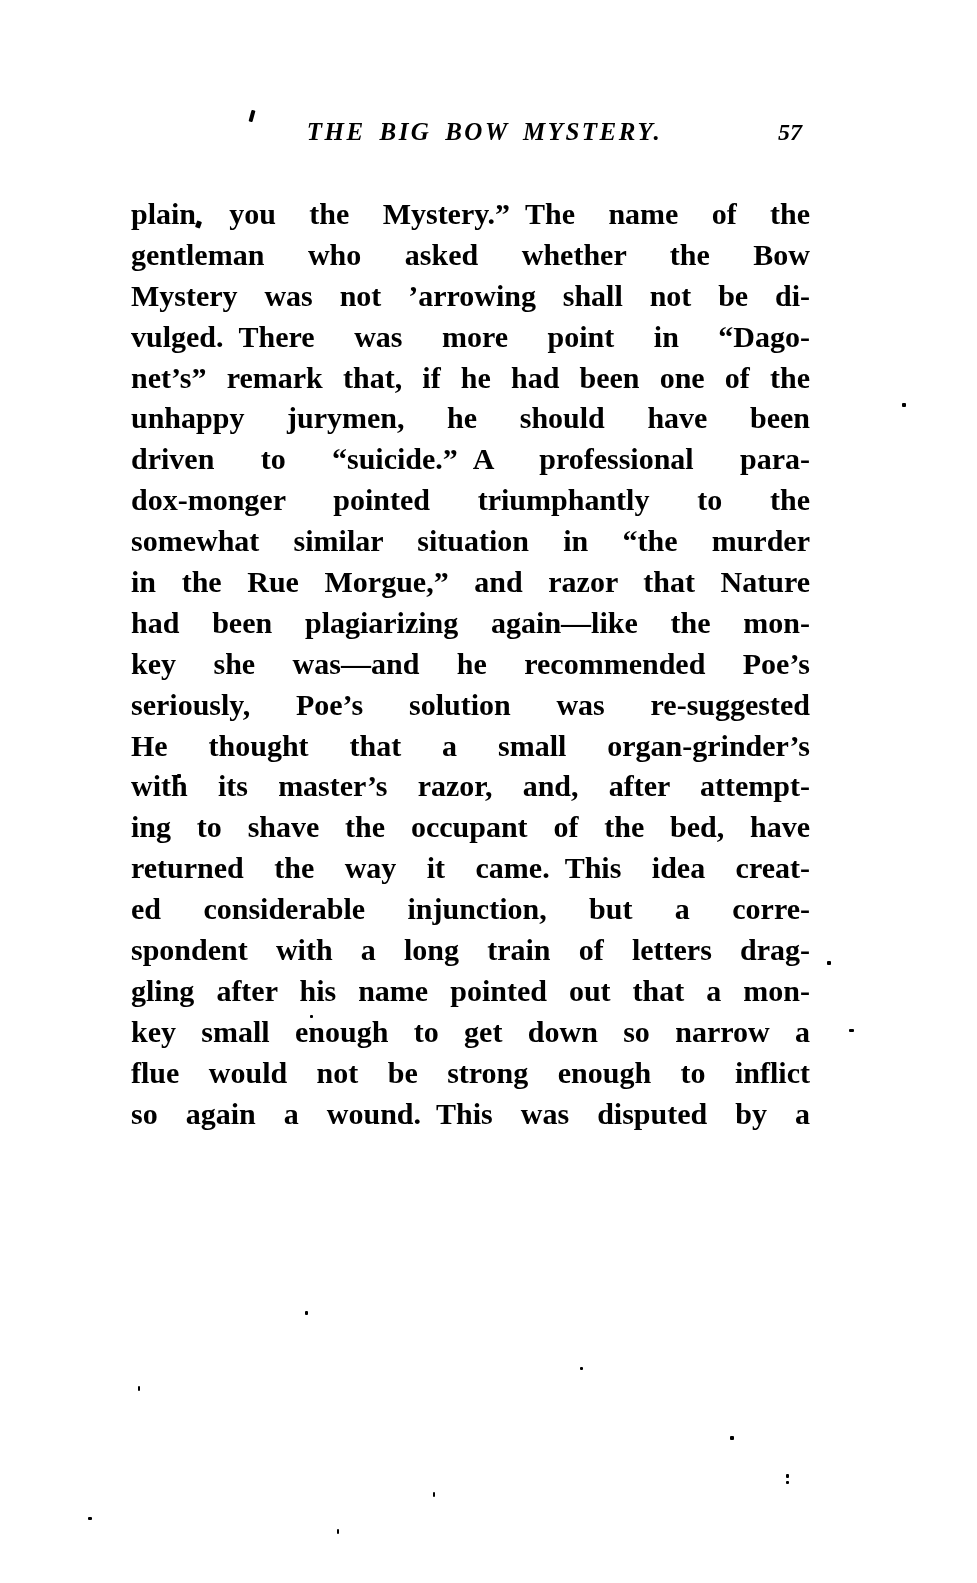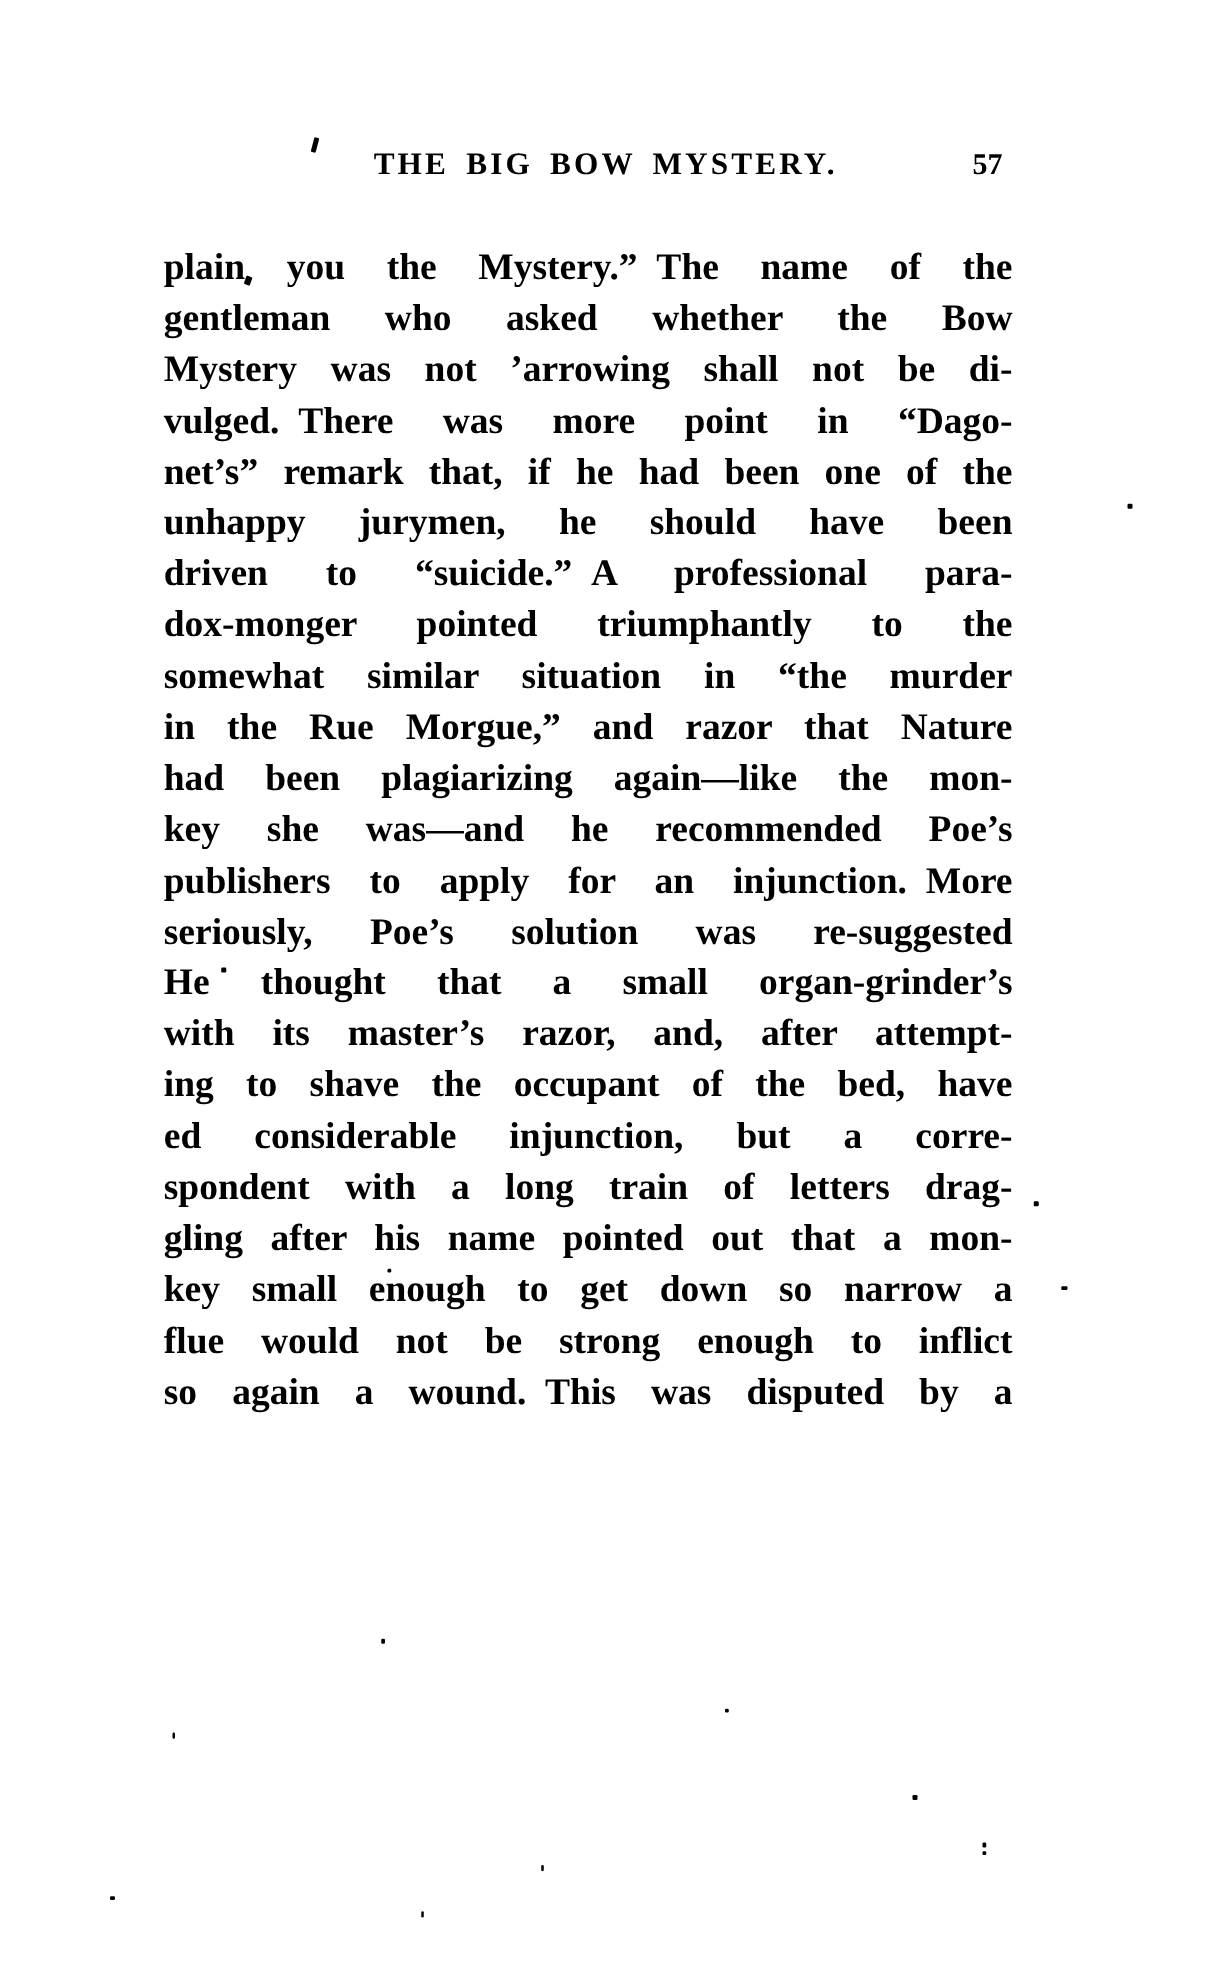--- a/index.html
+++ b/index.html
@@ -15,20 +15,21 @@
     color: #000000;
     overflow: hidden;
     font-family: "Liberation Serif", "DejaVu Serif", serif;
   }
   .running-header {
     position: absolute;
     top: 118px;
     left: 131px;
     width: 679px;
     height: 34px;
+    font-style: italic;
   }
   .header-title {
     position: absolute;
     top: 0;
     left: 0;
     right: 0;
     text-align: center;
     padding-left: 28px;
     font-size: 25px;
     font-weight: bold;
@@ -80,25 +81,25 @@
       <div class="line">Mystery was not ’arrowing shall not be di-</div>
       <div class="line">vulged. There was more point in “Dago-</div>
       <div class="line">net’s” remark that, if he had been one of the</div>
       <div class="line">unhappy jurymen, he should have been</div>
       <div class="line">driven to “suicide.” A professional para-</div>
       <div class="line">dox-monger pointed triumphantly to the</div>
       <div class="line">somewhat similar situation in “the murder</div>
       <div class="line">in the Rue Morgue,” and razor that Nature</div>
       <div class="line">had been plagiarizing again—like the mon-</div>
       <div class="line">key she was—and he recommended Poe’s</div>
-      <div class="line">publishers to apply for an injunction. More</div>
       <div class="line">seriously, Poe’s solution was re-suggested</div>
       <div class="line">He thought that a small organ-grinder’s</div>
       <div class="line">with its master’s razor, and, after attempt-</div>
       <div class="line">ing to shave the occupant of the bed, have</div>
+      <div class="line">returned the way it came. This idea creat-</div>
       <div class="line">ed considerable injunction, but a corre-</div>
       <div class="line">spondent with a long train of letters drag-</div>
       <div class="line">gling after his name pointed out that a mon-</div>
       <div class="line">key small enough to get down so narrow a</div>
       <div class="line">flue would not be strong enough to inflict</div>
       <div class="line">so again a wound. This was disputed by a</div>
     </div>
 
   <div id="specks">
       <div class="speck" style="left: 250px; top: 110px; width: 4px; height: 12px; transform: rotate(15deg);"></div>

